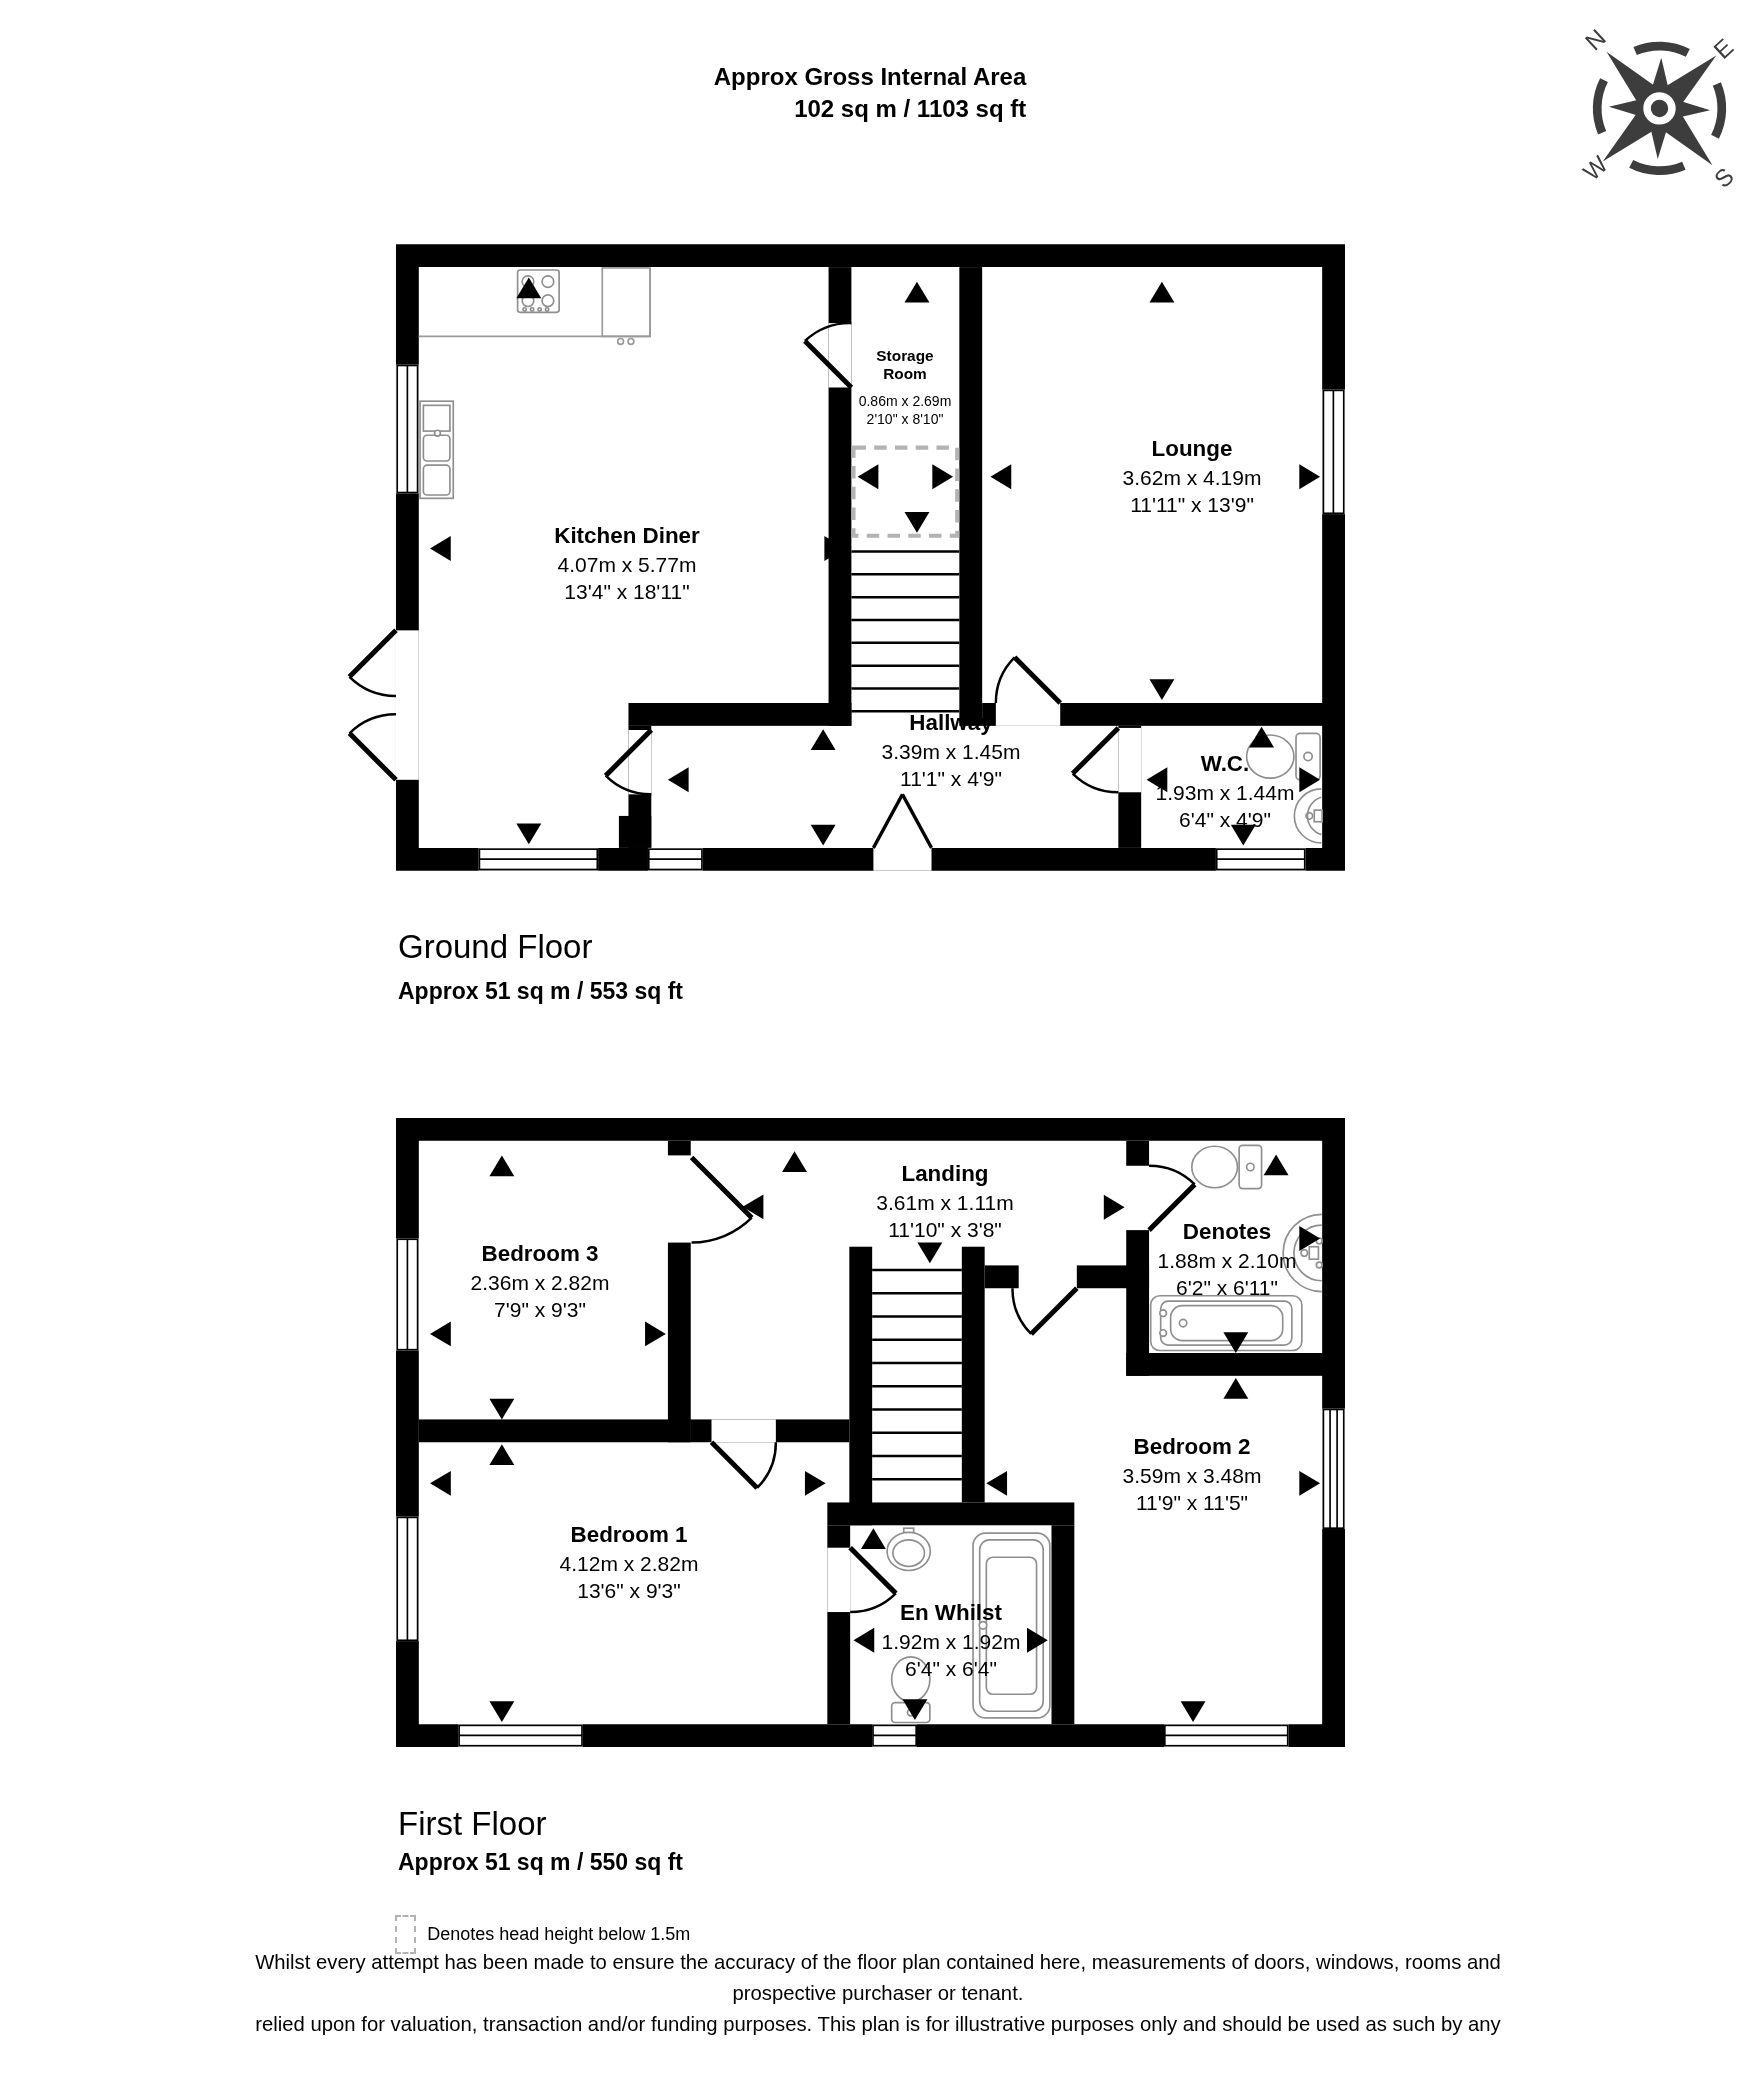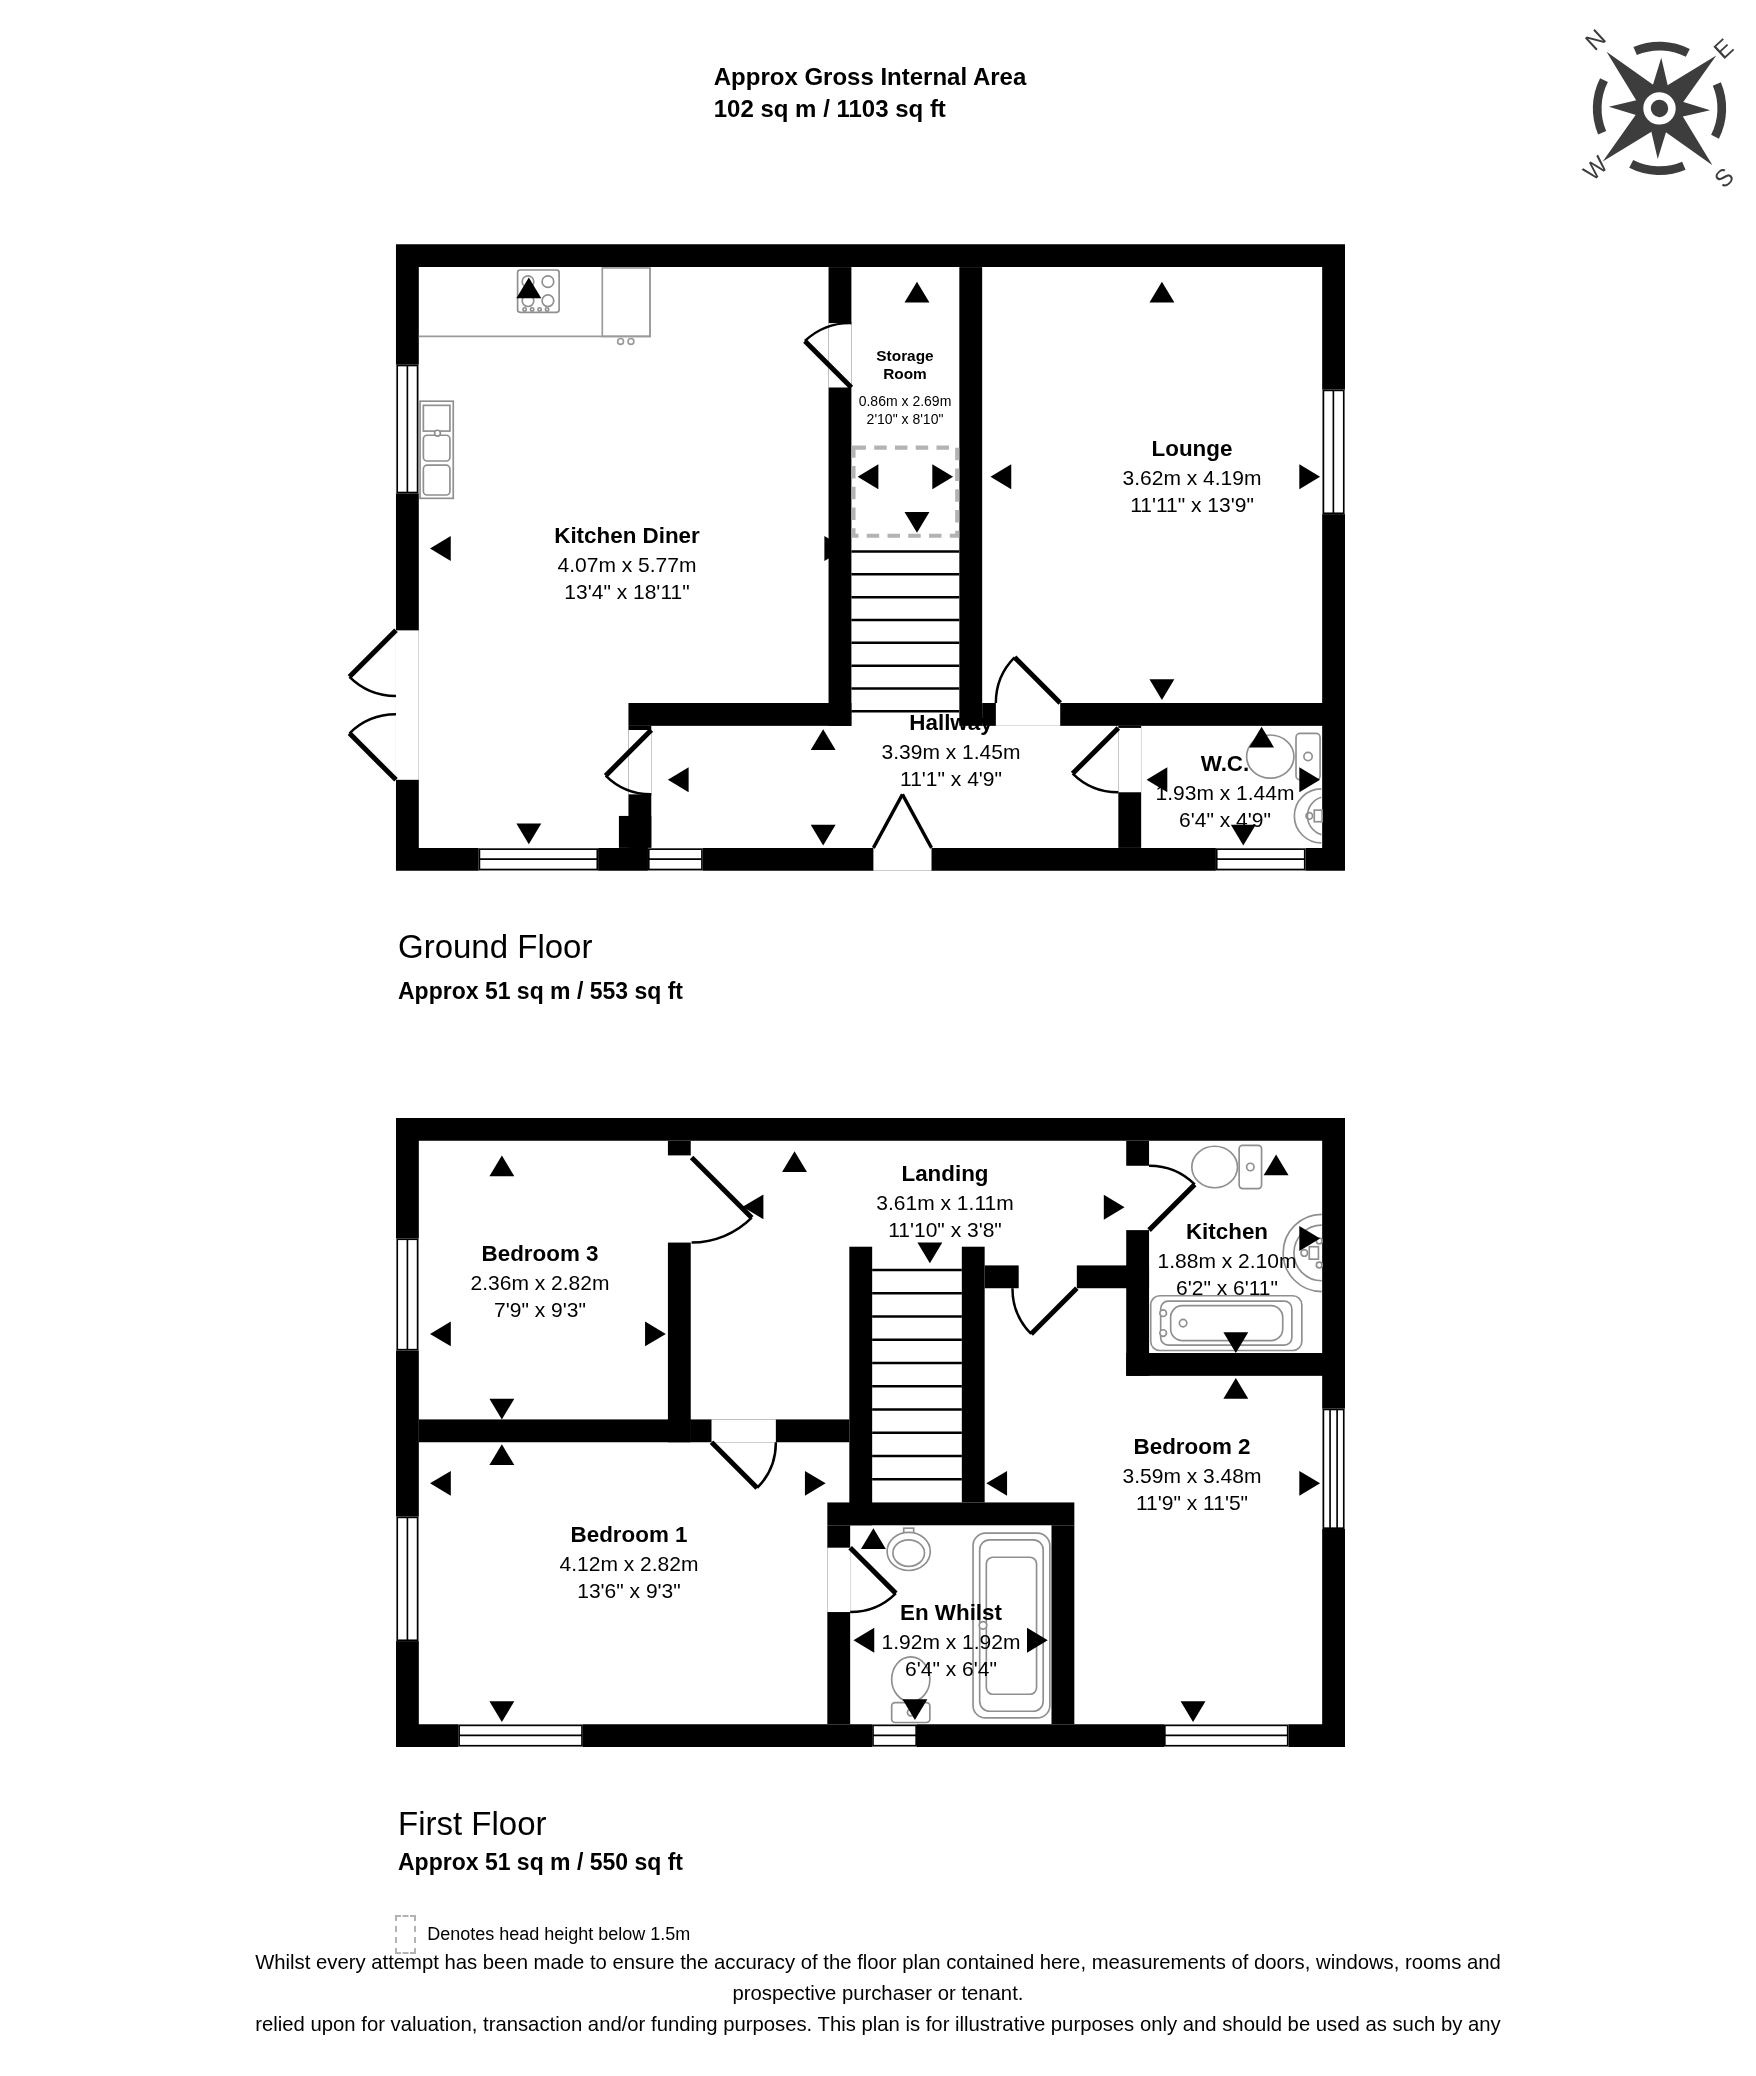--- a/index.html
+++ b/index.html
@@ -1,19 +1,19 @@
 <!DOCTYPE html>
 <html style="font-size:6.6px"><head>
 <meta charset="utf-8">
 <style>
   html,body{margin:0;padding:0;background:#ffffff;}
   #canvas{position:relative;width:1757px;height:2077px;background:#ffffff;overflow:hidden;
           font-family:"Liberation Sans",sans-serif;color:#000;}
   .hdr{position:absolute;left:870px;top:61px;transform:translateX(-50%);
-       text-align:left;font-weight:bold;font-size:24px;line-height:32px;white-space:nowrap;}
+       text-align:right;font-weight:bold;font-size:24px;line-height:32px;white-space:nowrap;}
   .floor-title{position:absolute;font-size:33px;font-weight:normal;line-height:1;}
   .floor-area{position:absolute;font-size:23px;font-weight:bold;line-height:1;}
   .room-label{position:absolute;transform:translate(-50%,-50%);text-align:center;
               line-height:1.32;white-space:nowrap;z-index:5;}
   .room-label .rname{display:block;font-weight:bold;font-size:22.4px;}
   .room-label .rdim{display:block;font-size:21px;}
   .room-label.small .rname{font-size:15.4px;white-space:normal;width:87px;margin:8px auto;line-height:1.2;}
   .room-label.small .rdim{font-size:14px;}
   .plan{position:absolute;}
   .legend-row{position:absolute;left:395px;top:1915px;display:flex;align-items:center;}
@@ -360,21 +360,21 @@
     <span class="rname">Bedroom 3</span>
     <span class="rdim">2.36m x 2.82m</span>
     <span class="rdim">7'9" x 9'3"</span>
   </div>
   <div class="room-label" style="left:945px;top:1201px">
     <span class="rname">Landing</span>
     <span class="rdim">3.61m x 1.11m</span>
     <span class="rdim">11'10" x 3'8"</span>
   </div>
   <div class="room-label" style="left:1227px;top:1259px">
-    <span class="rname">Kitchen</span>
+    <span class="rname">Denotes</span>
     <span class="rdim">1.88m x 2.10m</span>
     <span class="rdim">6'2" x 6'11"</span>
   </div>
   <div class="room-label" style="left:1192px;top:1474px">
     <span class="rname">Bedroom 2</span>
     <span class="rdim">3.59m x 3.48m</span>
     <span class="rdim">11'9" x 11'5"</span>
   </div>
   <div class="room-label" style="left:629px;top:1562px">
     <span class="rname">Bedroom 1</span>

